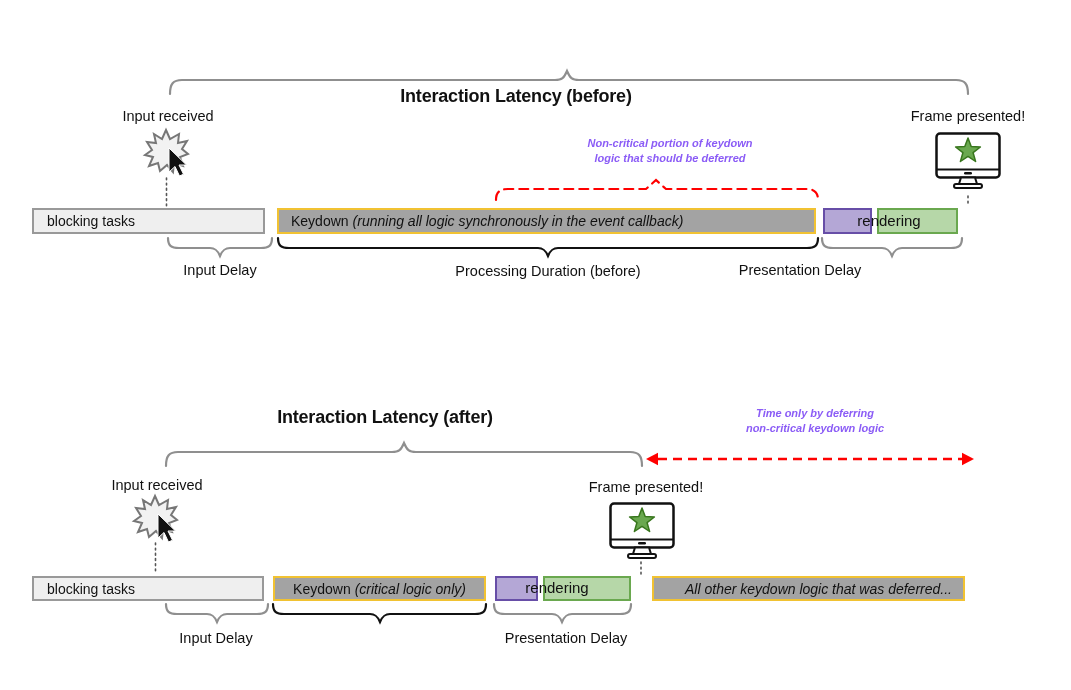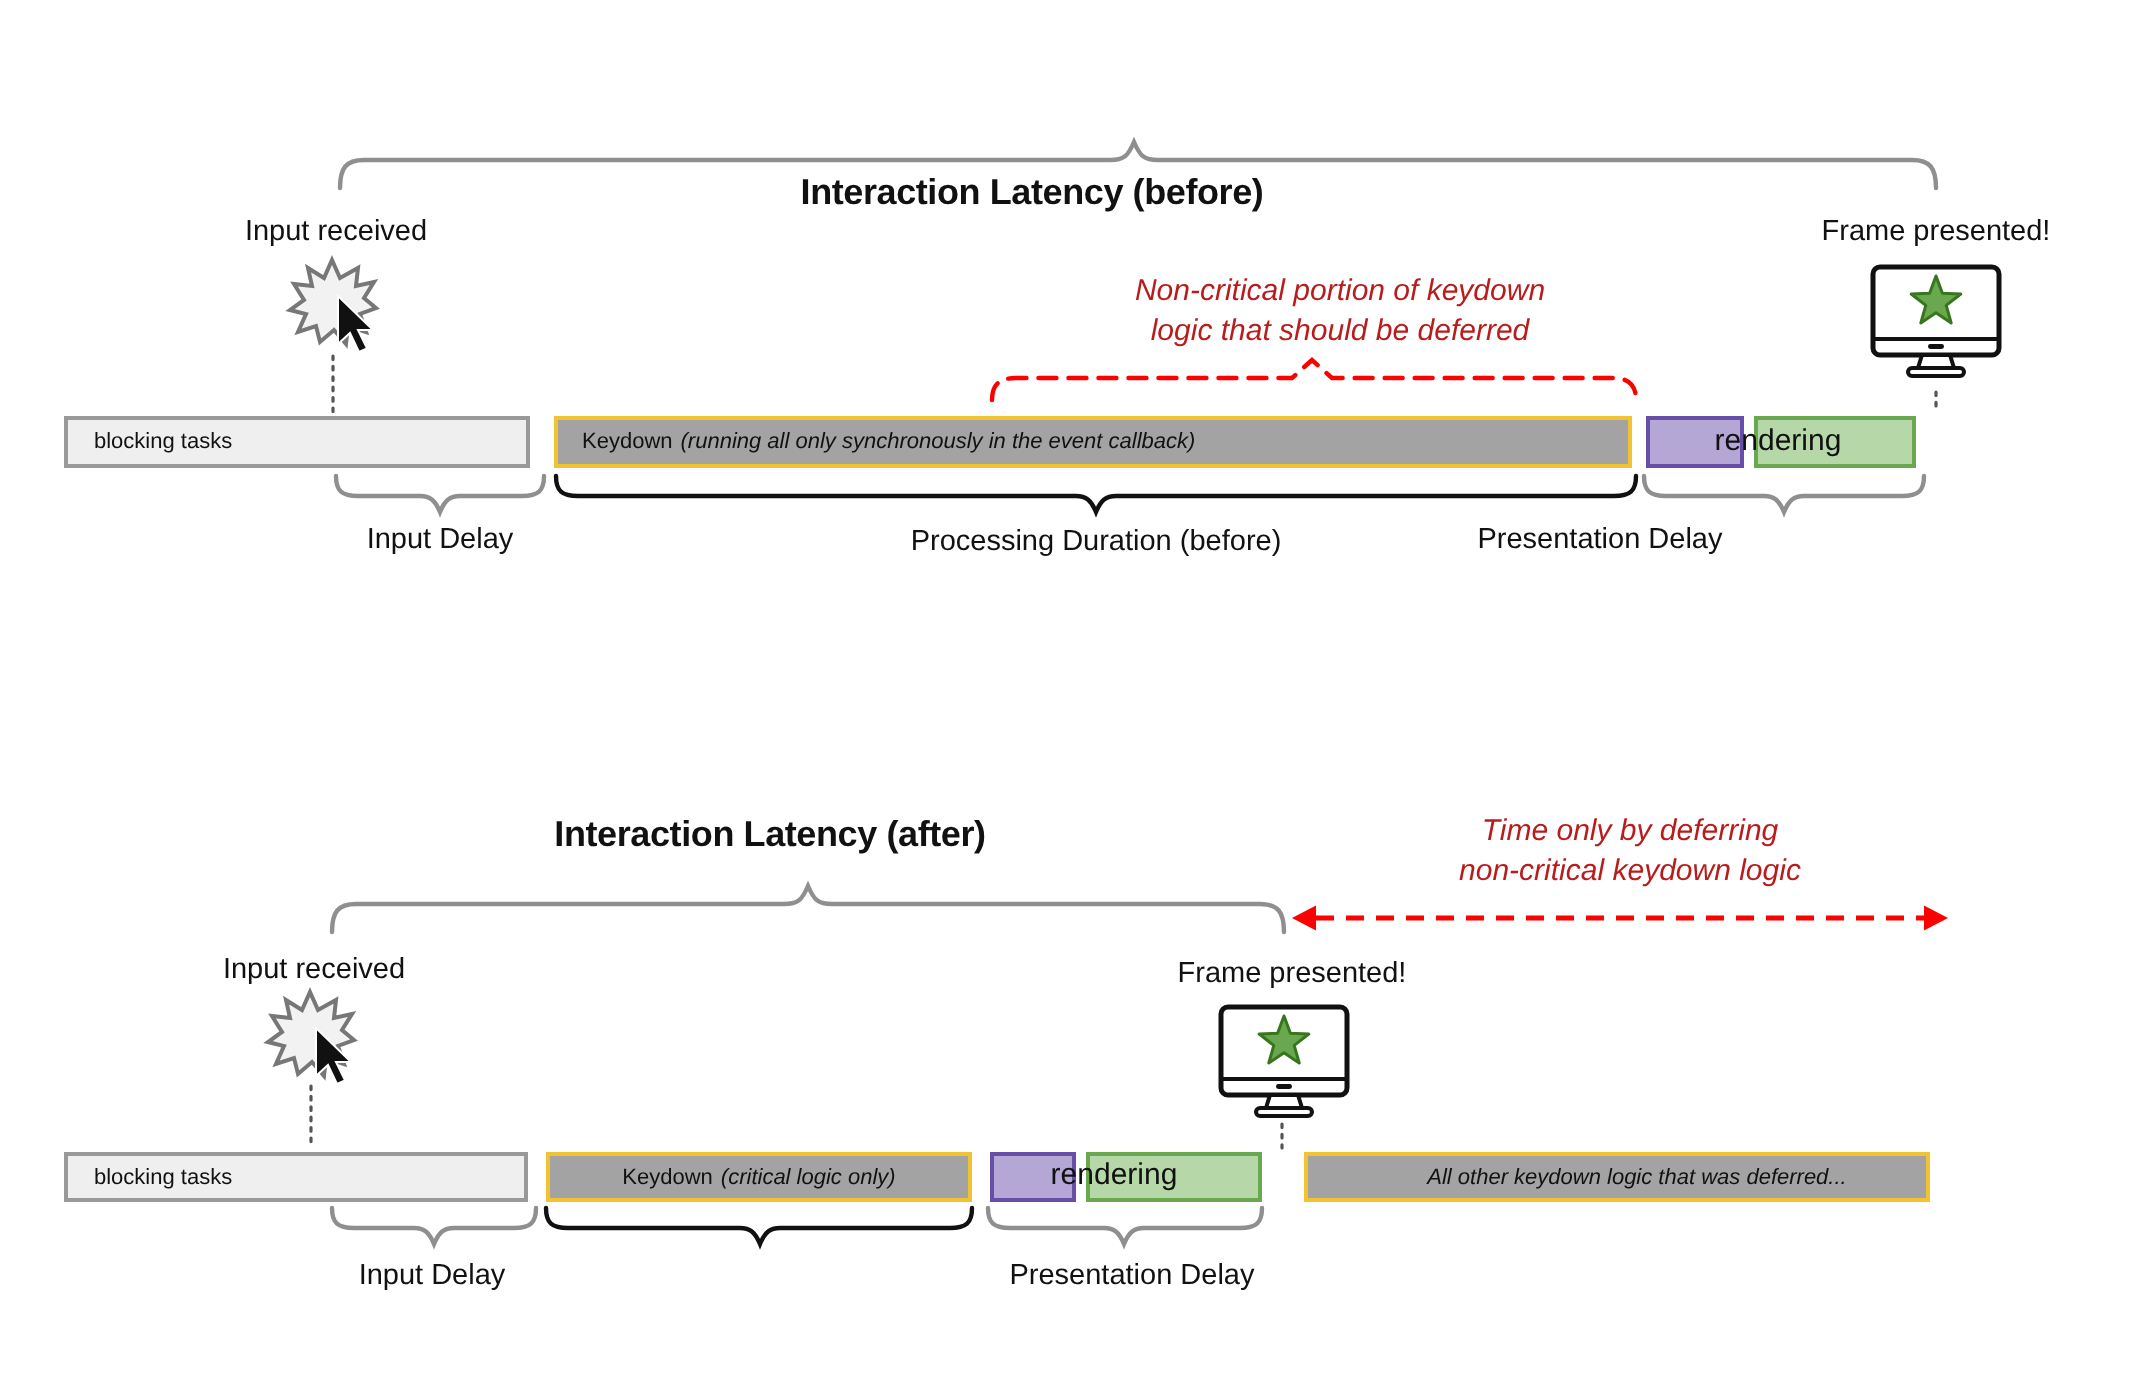--- a/index.html
+++ b/index.html
@@ -4,24 +4,24 @@
 <style>
   html,body{margin:0;padding:0;background:#fff;}
   .stage{
     position:relative;width:1071px;height:690px;background:#ffffff;
     font-family:"Liberation Sans",sans-serif;color:#111;overflow:hidden;
   }
   .abs{position:absolute;}
   .ctr{text-align:center;}
   .title{font-size:18px;font-weight:700;letter-spacing:-0.2px;}
   .lbl{font-size:14.5px;}
-  .red-note{color:#b91c1c;font-weight:400;font-style:italic;font-size:15px;line-height:1.32;}
+  .red-note{color:#8b5cf6;font-weight:700;font-style:italic;font-size:11px;line-height:1.32;}
   .bar{
     position:absolute;height:26px;box-sizing:border-box;display:flex;align-items:center;
-    font-size:11px;white-space:nowrap;
+    font-size:14px;white-space:nowrap;
   }
   .bar.row1{top:208px;height:26px;}
   .bar.row2{top:576px;height:25px;}
   .bar.gray{background:#efefef;border:2px solid #999999;}
   .bar.yellow{background:#a3a3a3;border:2px solid #f1c232;}
   .bar.purple{background:#b4a7d6;border:2px solid #674ea7;}
   .bar.green{background:#b6d7a8;border:2px solid #6aa84f;}
   .bar.padL{padding-left:13px;}
   .bar.center{justify-content:center;}
   .it{font-style:italic;}
@@ -92,21 +92,21 @@
     <div>Non-critical portion of keydown</div>
     <div>logic that should be deferred</div>
   </div>
 
   <div class="bar row1 gray padL" style="left:32px;width:233px;">
     <span>blocking tasks</span>
   </div>
 
   <div class="bar row1 yellow" style="left:277px;width:539px;padding-left:12px;">
     <span class="kd-name">Keydown</span>
-    <span class="it">(running all only synchronously in the event callback)</span>
+    <span class="it">(running all logic synchronously in the event callback)</span>
   </div>
 
   <div class="bar row1 purple" style="left:823px;width:49px;"></div>
   <div class="bar row1 green" style="left:877px;width:81px;"></div>
   <div class="abs ctr overlay-word" style="left:843px;top:212px;width:92px;">rendering</div>
 
   <div class="abs ctr lbl txt" style="left:150px;top:262px;width:140px;">Input Delay</div>
   <div class="abs ctr lbl txt" style="left:428px;top:263px;width:240px;">Processing Duration (before)</div>
   <div class="abs ctr lbl txt" style="left:730px;top:262px;width:140px;">Presentation Delay</div>
 

